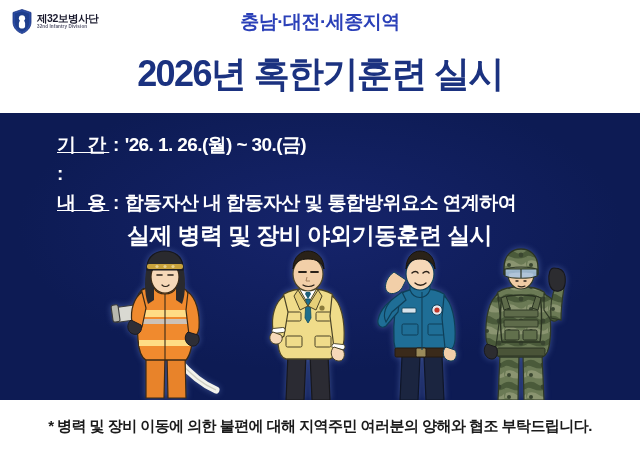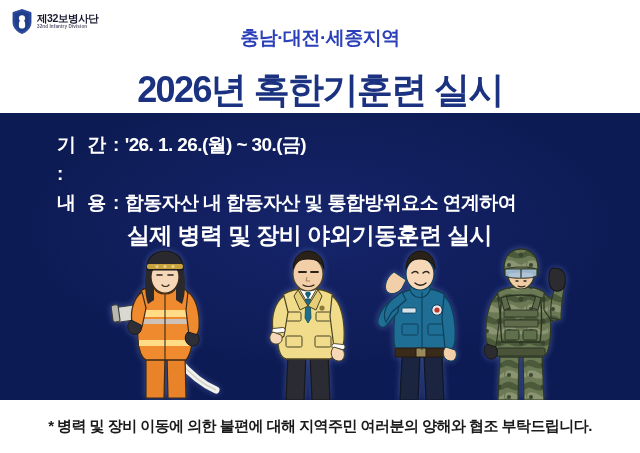--- a/index.html
+++ b/index.html
@@ -32,21 +32,21 @@
   .logo-kr{
     font-size:10.5px;font-weight:bold;color:#1a1a2e;letter-spacing:-0.4px;
     white-space:nowrap;
   }
   .logo-en{
     font-size:4.6px;font-weight:bold;color:#5a5a70;letter-spacing:0.1px;
     margin-top:2px;white-space:nowrap;
   }
 
   .title-block{
-    position:absolute;left:0;top:28px;width:640px;text-align:center;
+    position:absolute;left:0;top:12px;width:640px;text-align:center;
   }
   .subtitle{
     font-size:19px;font-weight:bold;color:#2b40b8;
     letter-spacing:-0.5px;line-height:1.1;
   }
   .maintitle{
     font-size:36px;font-weight:bold;color:#1b3280;
     letter-spacing:-1.6px;line-height:1.15;margin-top:20px;
   }
 
@@ -64,20 +64,21 @@
     color:#ffffff;
   }
   .info-row{
     display:flex;align-items:baseline;
     font-size:19px;font-weight:bold;letter-spacing:-0.6px;
     line-height:1.52;white-space:nowrap;
   }
   .info-label{
     display:inline-block;min-width:56px;
     letter-spacing:3px;
+    text-decoration:underline;
   }
   .info-colon{margin:0 6px 0 0;}
   .info-cont{
     font-size:23px;font-weight:bold;letter-spacing:-0.6px;
     line-height:1.52;white-space:nowrap;padding-left:70px;
   }
 
   
   .figures{
     position:absolute;left:0;bottom:0;width:640px;height:160px;

